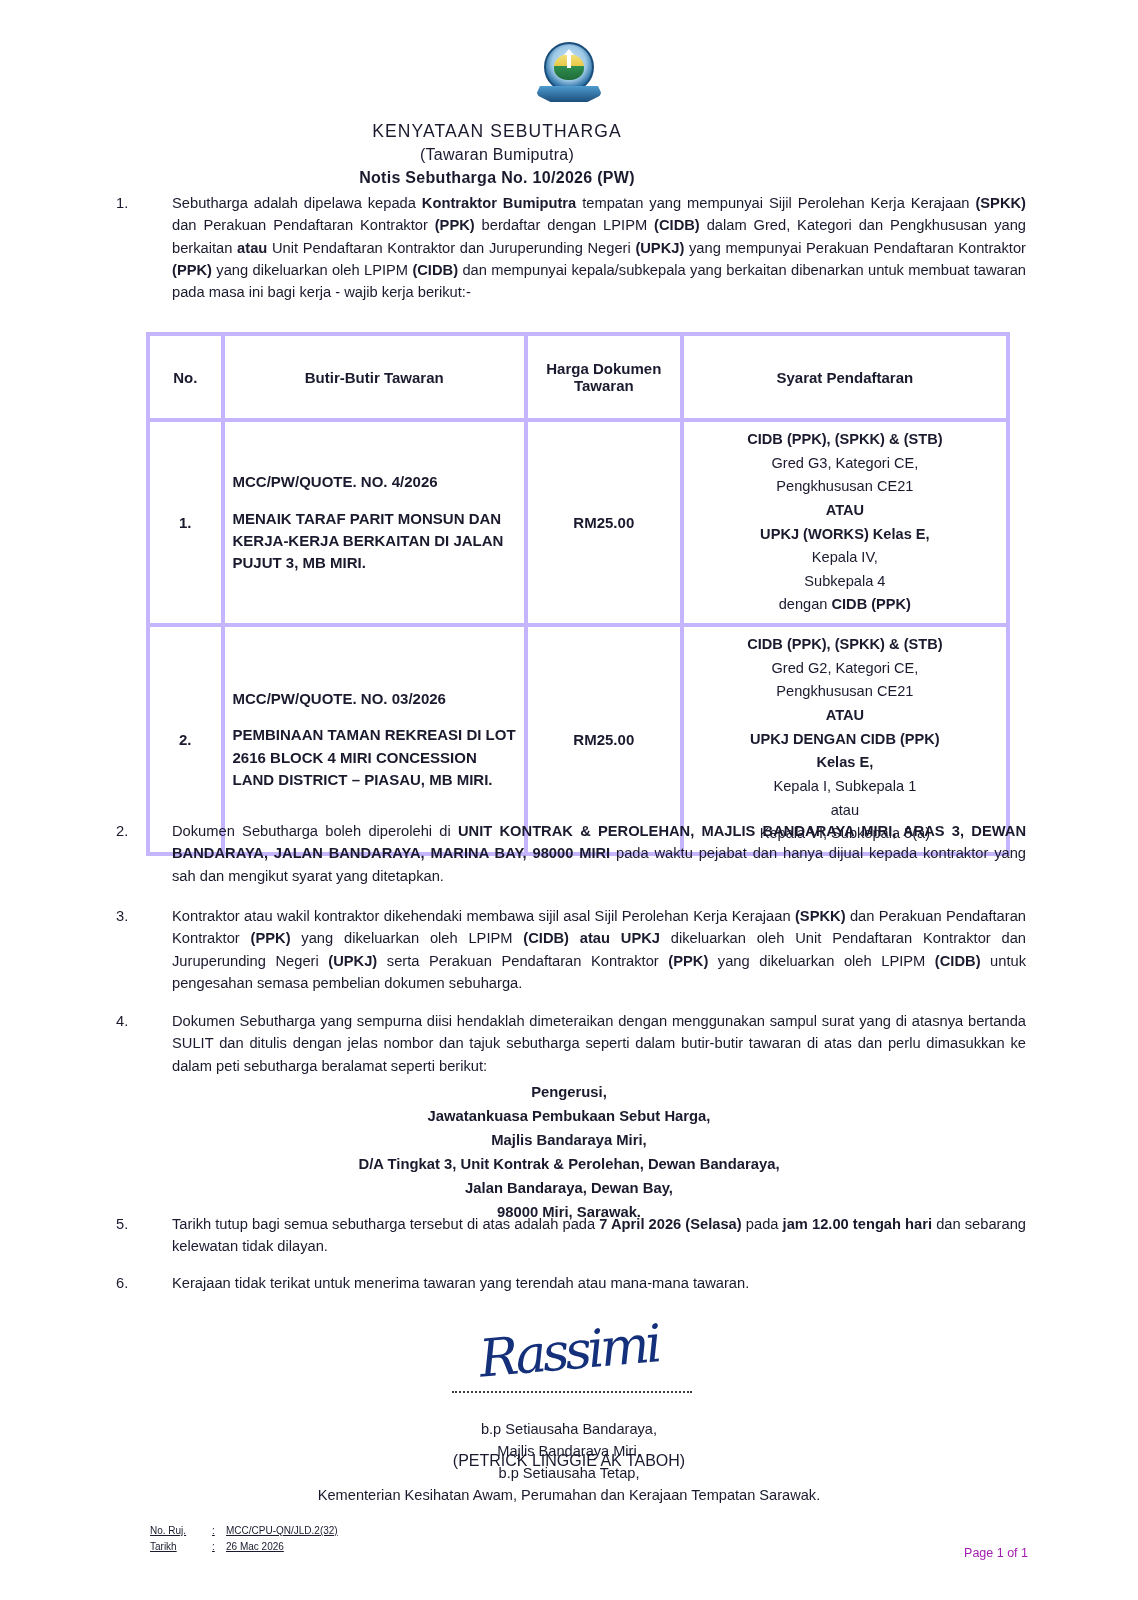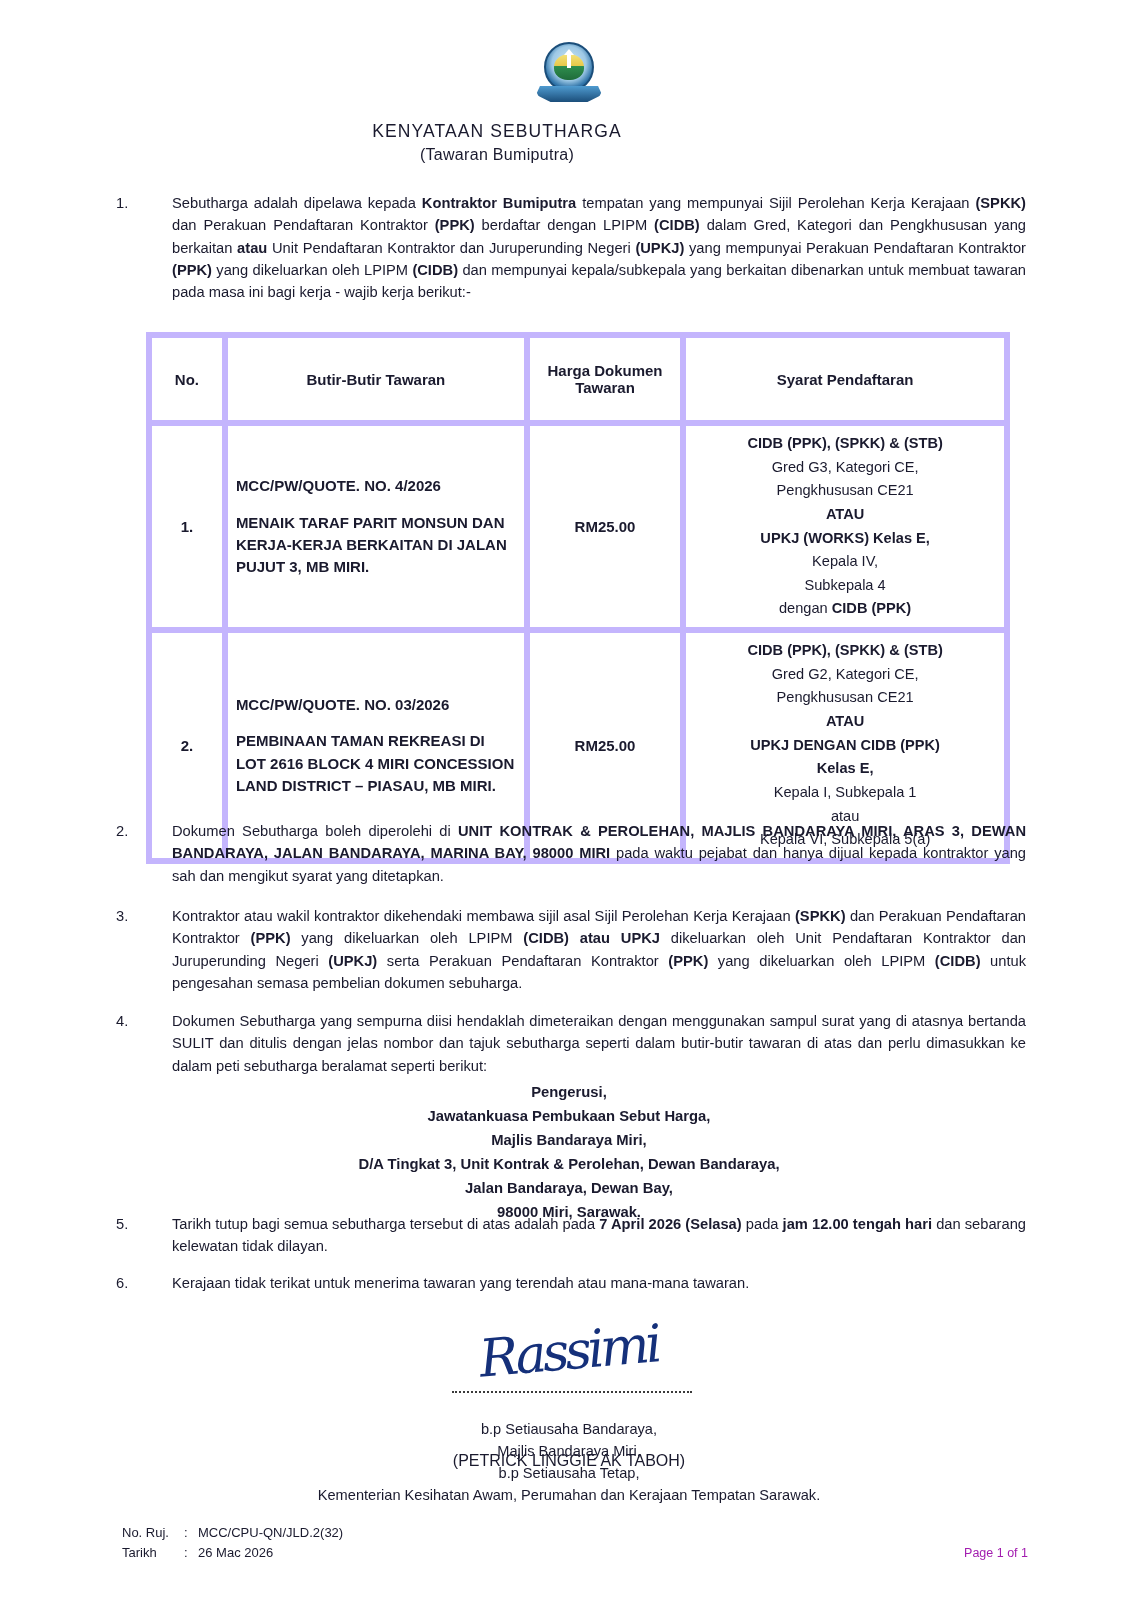--- a/index.html
+++ b/index.html
@@ -110,21 +110,21 @@
   
   .tbl {
     position: absolute;
     left: 146px;
     top: 332px;
     width: 864px;
     border-collapse: collapse;
     font-size: 14.5px;
   }
   .tbl td, .tbl th {
-    border: 6px solid #c4b5fd;
+    border: 4px solid #c4b5fd;
     padding: 6px 8px;
     vertical-align: middle;
   }
   .tbl thead th {
     font-weight: bold;
     text-align: center;
     height: 70px;
     font-size: 15px;
   }
   .col-no { width: 60px; text-align: center; }
@@ -176,24 +176,25 @@
     border-top: 2px dotted #3a3a3a;
   }
   .sig-line {
     font-size: 14.6px;
     line-height: 1.5;
   }
 
   
   .footer {
     position: absolute;
-    left: 122px;
+    left: 150px;
     top: 1493px;
-    font-size: 13px;
+    font-size: 10px;
     line-height: 1.55;
+    text-decoration: underline;
   }
   .footer .row { display: flex; }
   .footer .lbl { width: 62px; }
   .footer .sep { width: 14px; }
   .pageno {
     position: absolute;
     right: 110px;
     top: 1546px;
     font-size: 12.5px;
     color: #a21caf;
@@ -208,20 +209,21 @@
     <div class="crest">
       <div class="ring"></div>
       <div class="inner"></div>
       <div class="tower"></div>
       <div class="ribbon"></div>
     </div>
   </div>
 
   <div class="head l1">KENYATAAN SEBUTHARGA</div>
   <div class="head l2">(Tawaran Bumiputra)</div>
+  <div class="head l3">Notis Sebutharga No. 10/2026 (PW)</div>
 
   <div class="clause" style="left:116px; top:192px; width:910px;">
     <div class="num">1.</div>
     <div class="body">Sebutharga adalah dipelawa kepada <b>Kontraktor Bumiputra</b> tempatan yang mempunyai Sijil Perolehan Kerja Kerajaan <b>(SPKK)</b> dan Perakuan Pendaftaran Kontraktor <b>(PPK)</b> berdaftar dengan LPIPM <b>(CIDB)</b> dalam Gred, Kategori dan Pengkhususan yang berkaitan <b>atau</b> Unit Pendaftaran Kontraktor dan Juruperunding Negeri <b>(UPKJ)</b> yang mempunyai Perakuan Pendaftaran Kontraktor <b>(PPK)</b> yang dikeluarkan oleh LPIPM <b>(CIDB)</b> dan mempunyai kepala/subkepala yang berkaitan dibenarkan untuk membuat tawaran pada masa ini bagi kerja - wajib kerja berikut:-</div>
   </div>
 
   <table class="tbl">
     <thead>
       <tr>
         <th class="col-no">No.</th>

